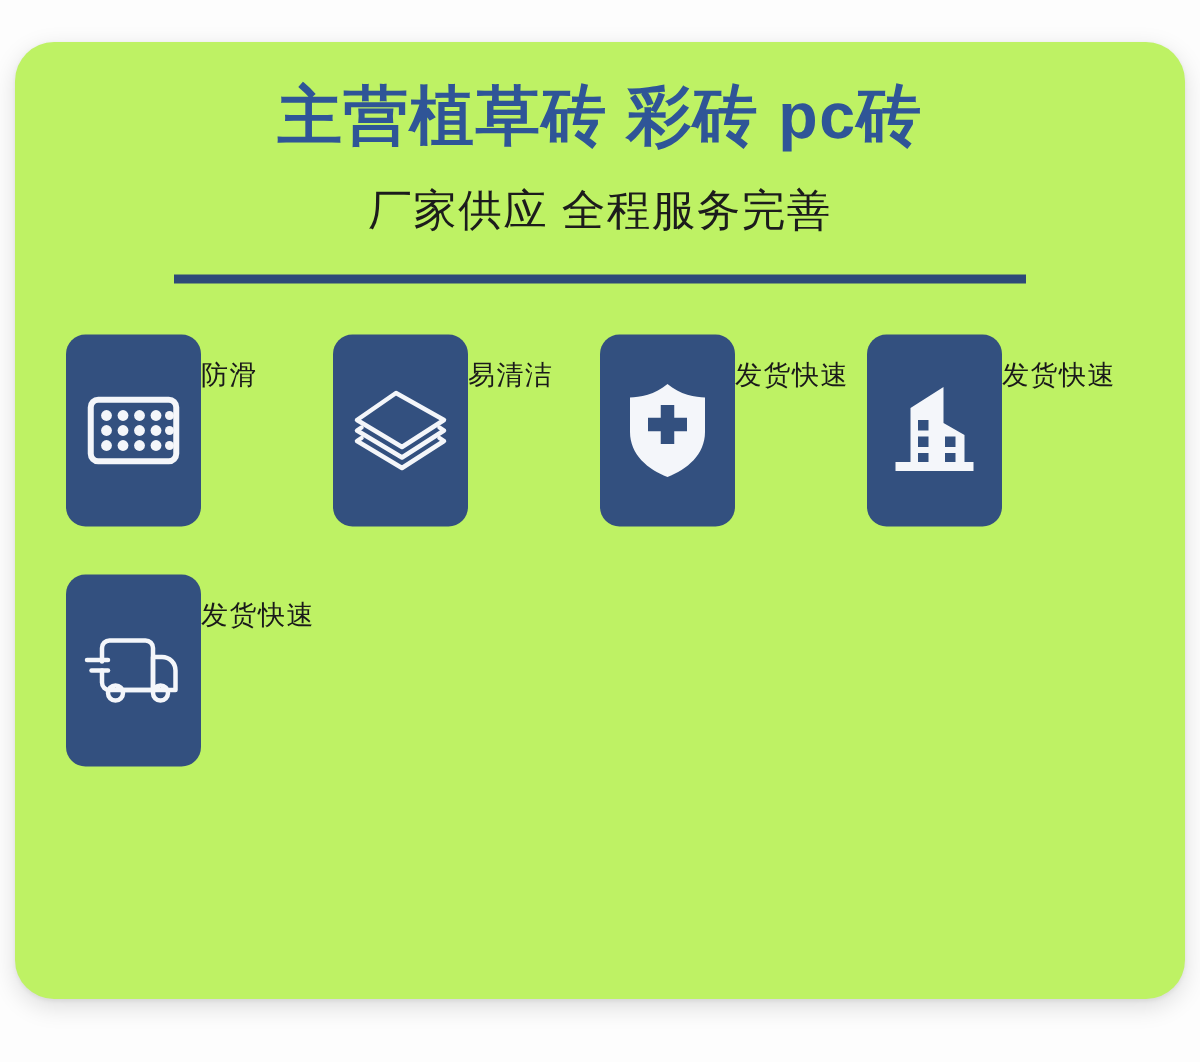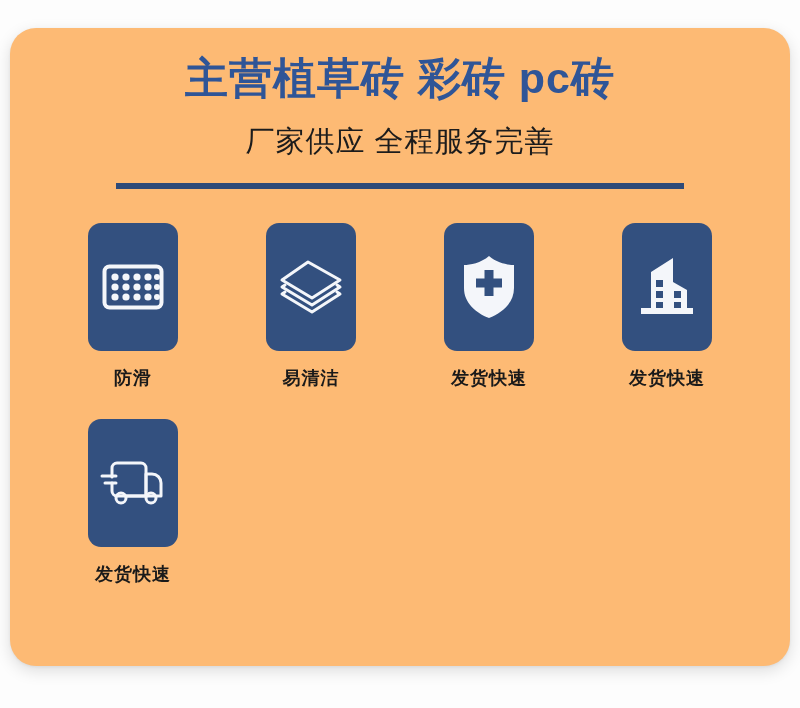--- a/index.html
+++ b/index.html
@@ -23,21 +23,21 @@
     box-sizing: border-box;
   }
 
   
   .card {
     position: absolute;
     left: 10px;
     top: 28px;
     width: 780px;
     height: 638px;
-    background: #fdba74;
+    background: #bef264;
     border-radius: 26px;
     box-shadow: 0 5px 16px rgba(0,0,0,0.13), 0 1px 3px rgba(0,0,0,0.06);
     box-sizing: border-box;
     overflow: hidden;
   }
 
   .card-inner {
     position: relative;
     width: 100%;
     height: 100%;
@@ -78,23 +78,22 @@
   .grid {
     margin: 34px auto 0 auto;
     width: 712px;
     display: grid;
     grid-template-columns: repeat(4, 1fr);
     row-gap: 32px;
     column-gap: 0;
   }
   .feature {
     display: flex;
-    flex-direction: column;
-    align-items: center;
-    font-weight: bold;
+    flex-direction: row;
+    align-items: flex-start;
   }
   .tile {
     width: 90px;
     height: 128px;
     background: #33507f;
     border-radius: 13px;
     display: flex;
     align-items: center;
     justify-content: center;
   }

